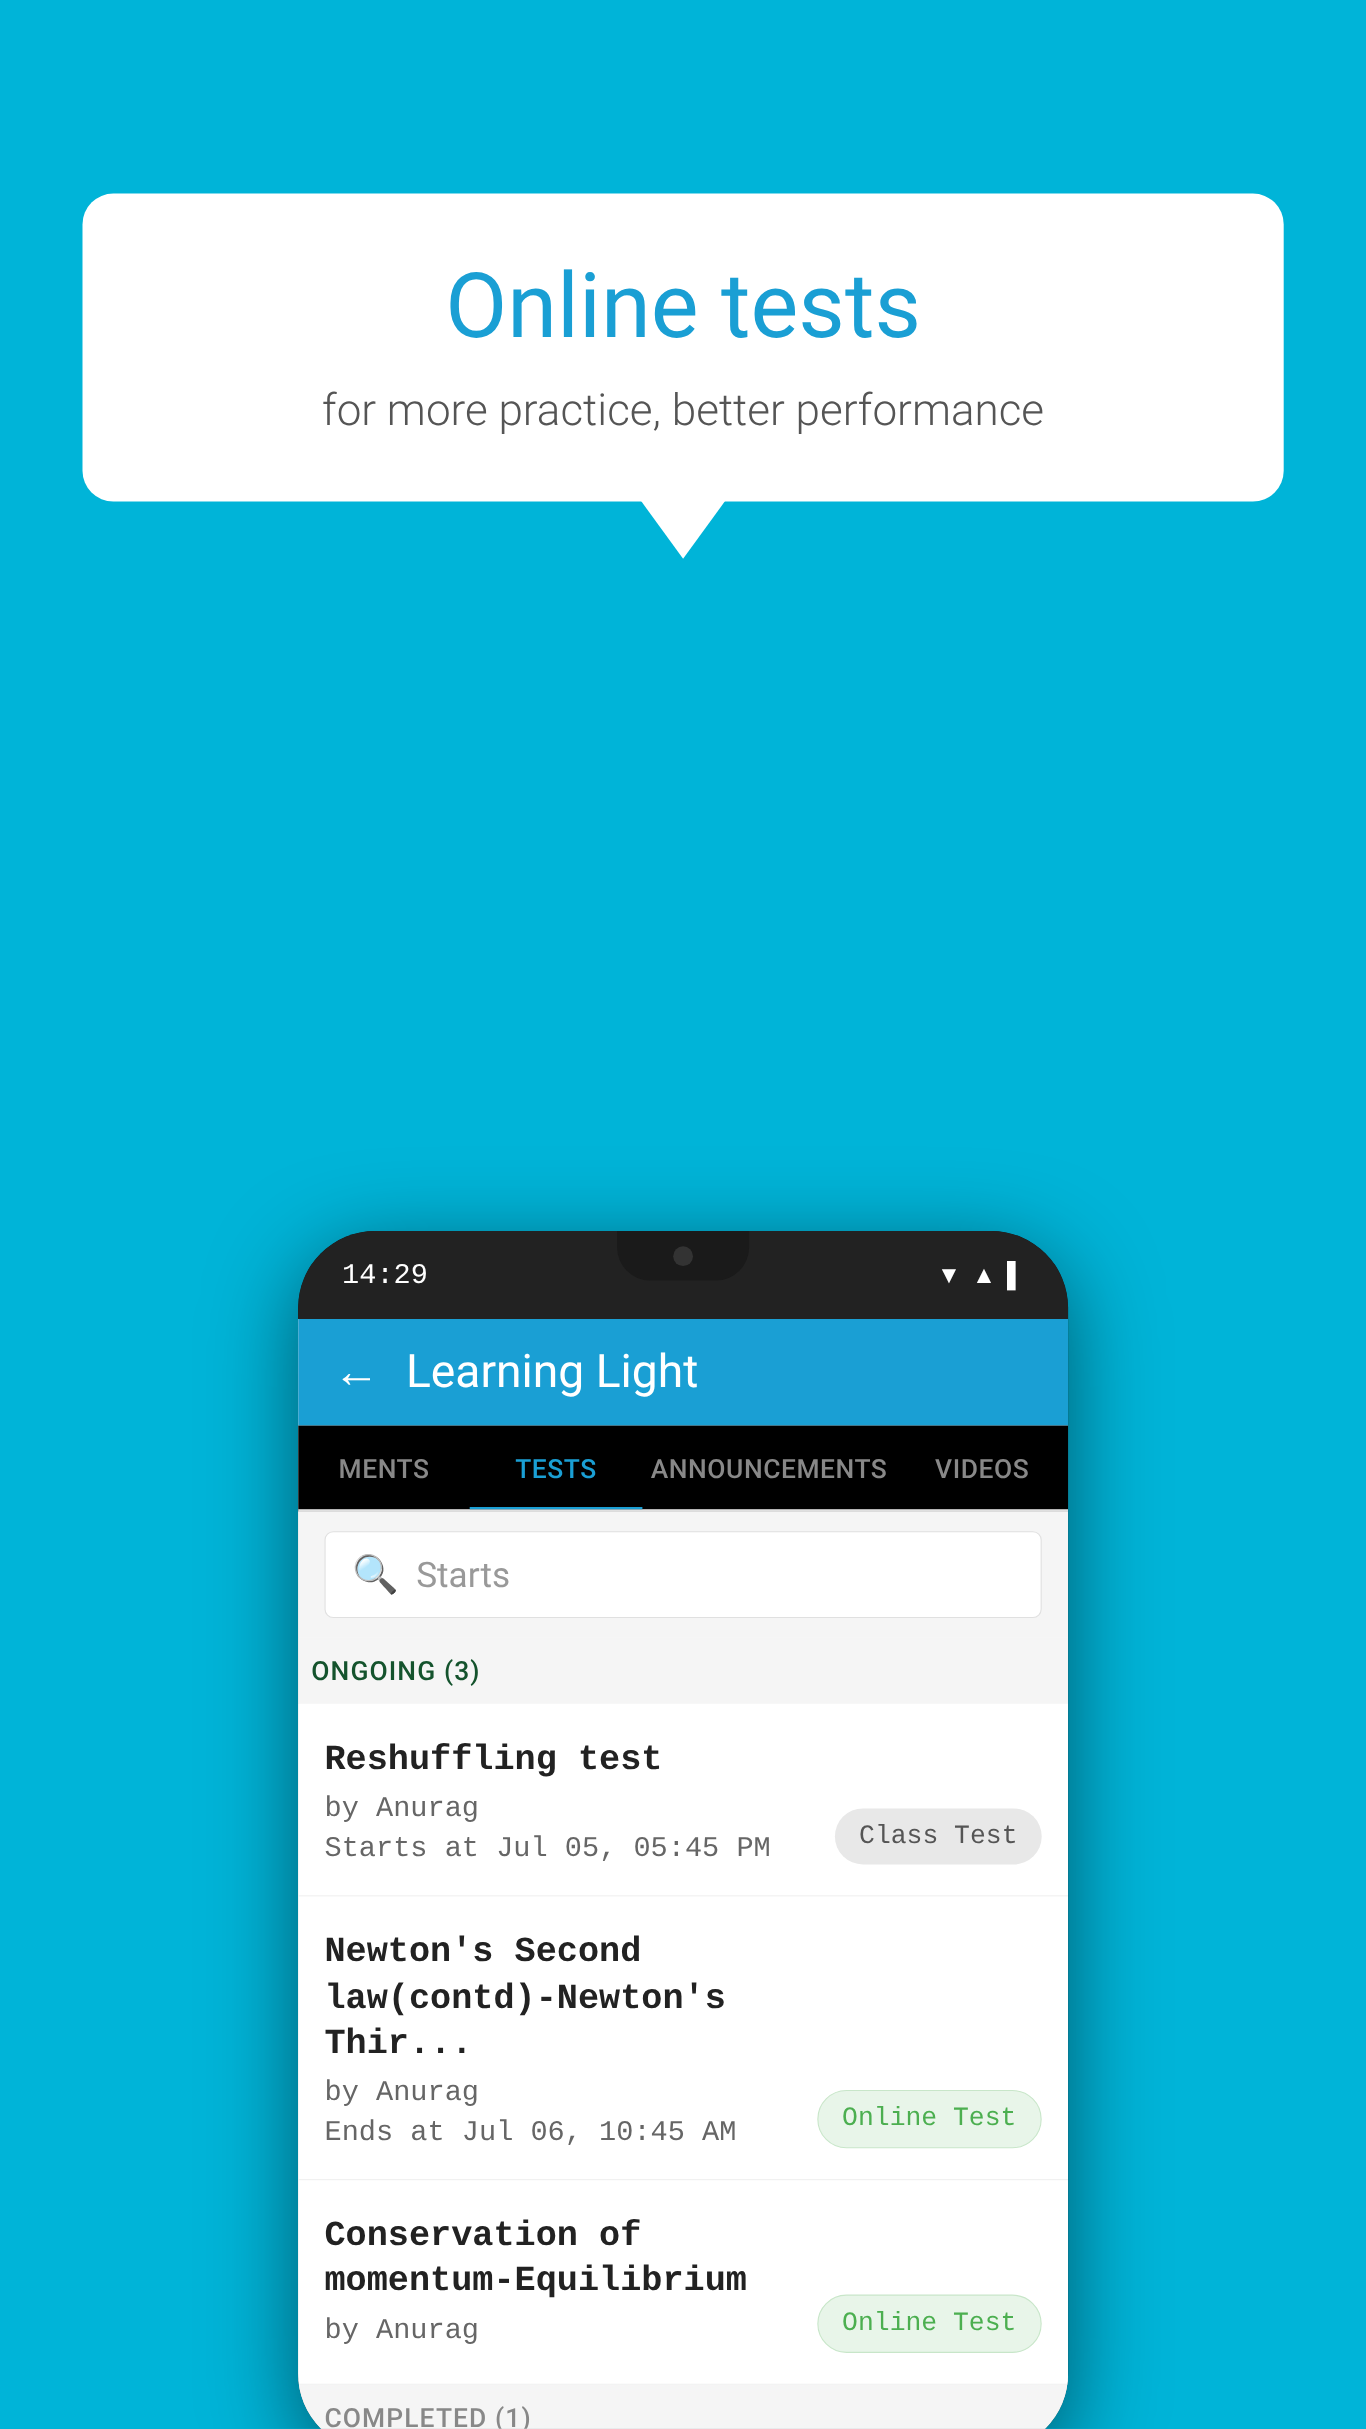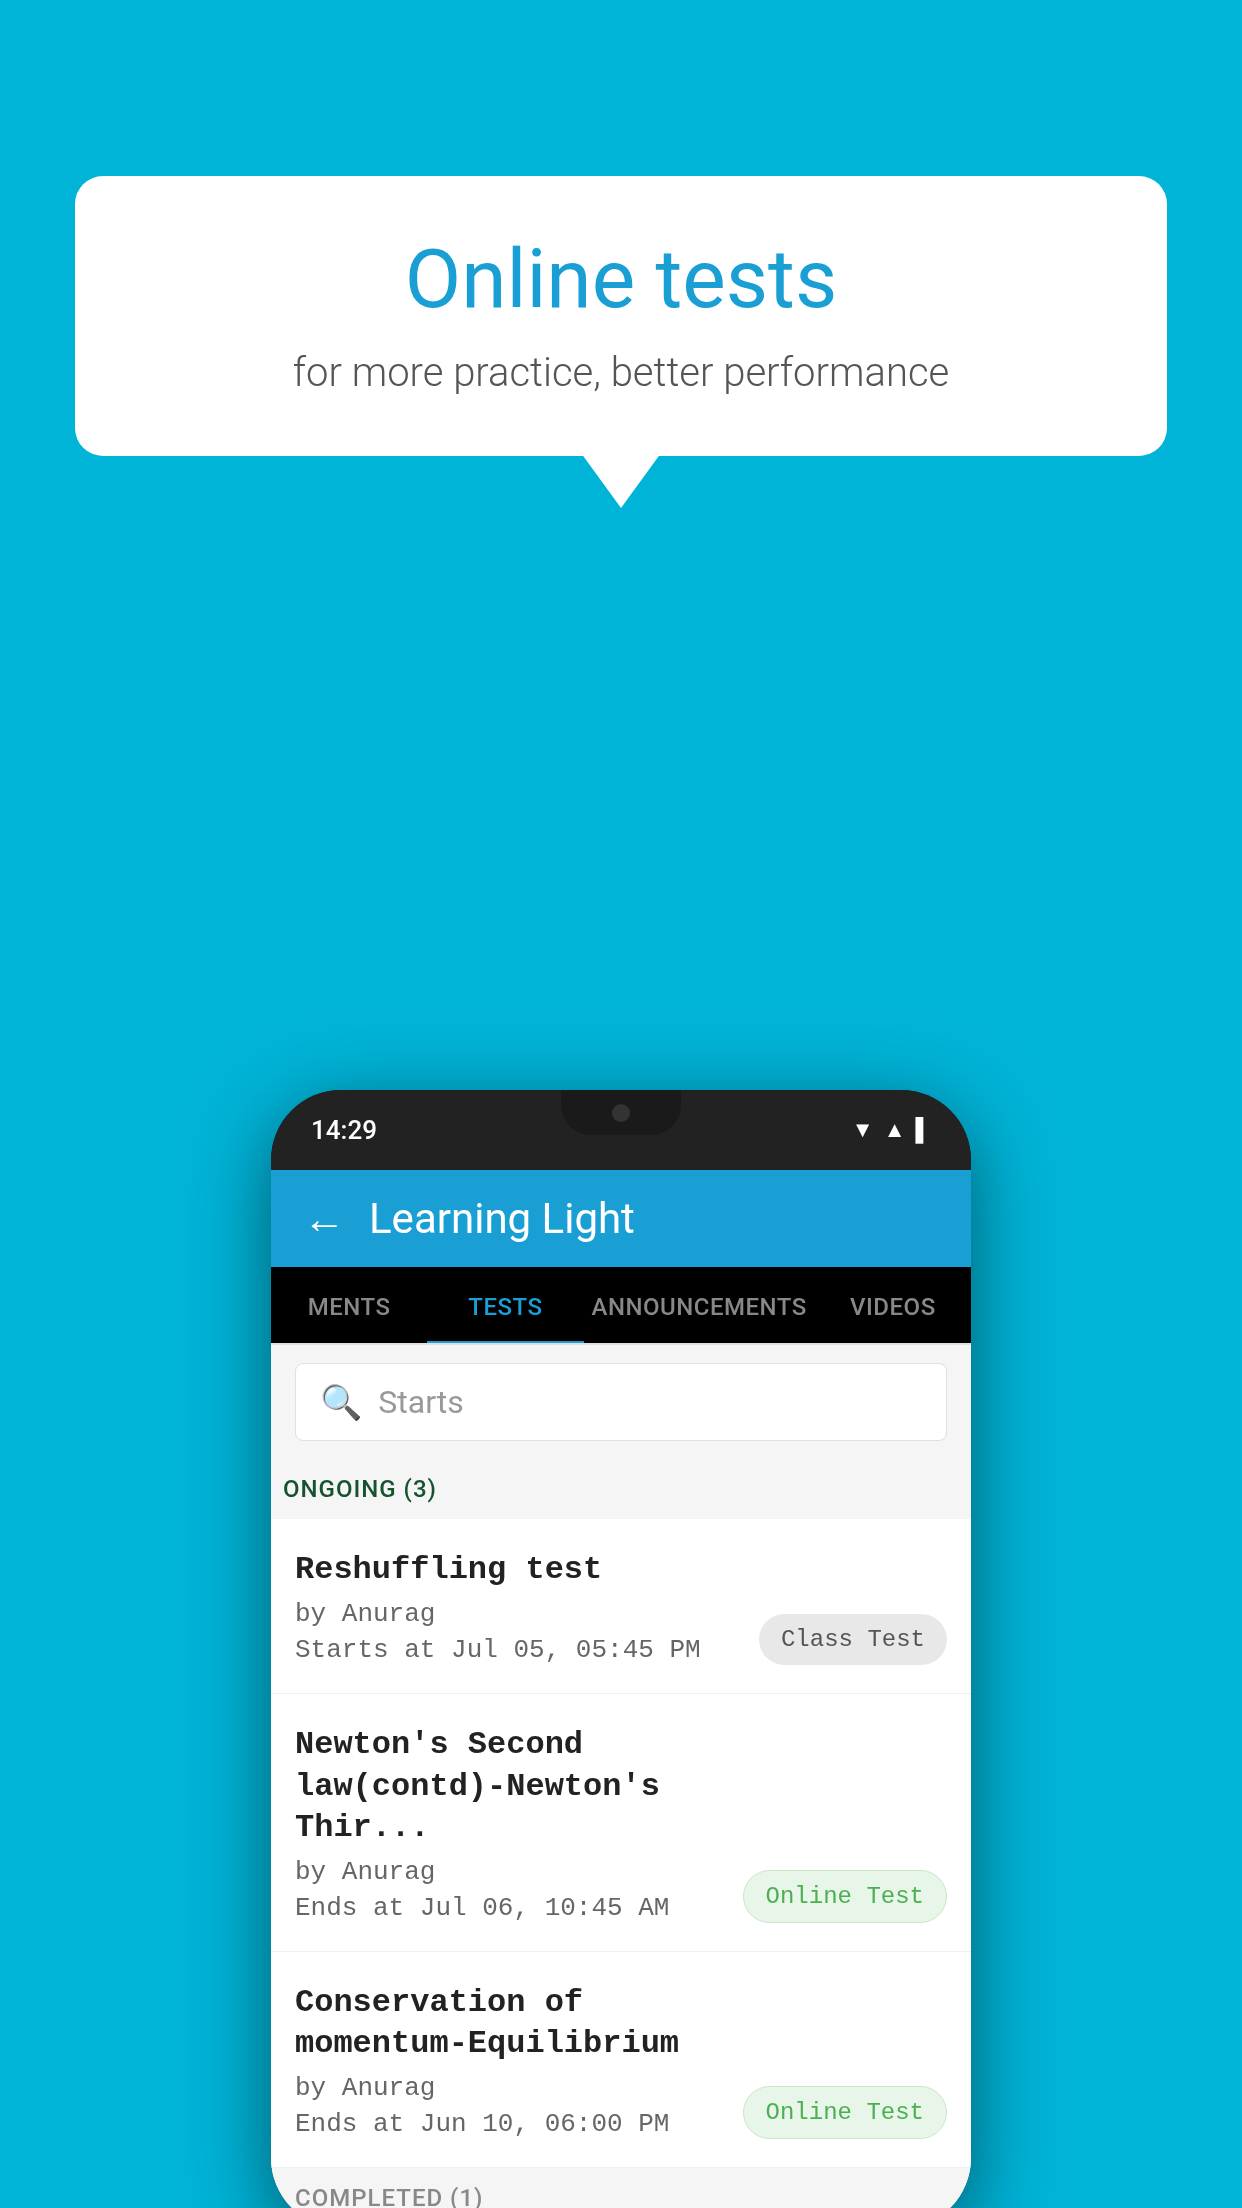--- a/index.html
+++ b/index.html
@@ -71,20 +71,21 @@
       display: flex;
       align-items: center;
       justify-content: space-between;
       padding: 0 40px;
       border-radius: 70px 70px 0 0;
     }
     .status-time {
       color: white;
       font-size: 26px;
       font-weight: 500;
+      font-family: Liberation Mono, monospace;
     }
     .notch {
       position: absolute;
       top: 0;
       left: 50%;
       transform: translateX(-50%);
       width: 120px;
       height: 45px;
       background: #1a1a1a;
       border-radius: 0 0 30px 30px;
@@ -341,23 +342,20 @@
               <span>Ends at</span>&nbsp;<span>Jul 06, 10:45 AM</span>
             </div>
           </div>
           <div class="test-badge badge-online">Online Test</div>
         </div>
 
         <div class="test-item">
           <div class="test-info">
             <div class="test-name">Conservation of momentum-Equilibrium</div>
             <div class="test-author">by Anurag</div>
-            <div class="test-time">
-              <span>Ends at</span>&nbsp;<span>Jun 10, 06:00 PM</span>
-            </div>
           </div>
           <div class="test-badge badge-online">Online Test</div>
         </div>
 
       </div>
 
       <div class="completed-section">COMPLETED (1)</div>
 
     </div>
   </div>

